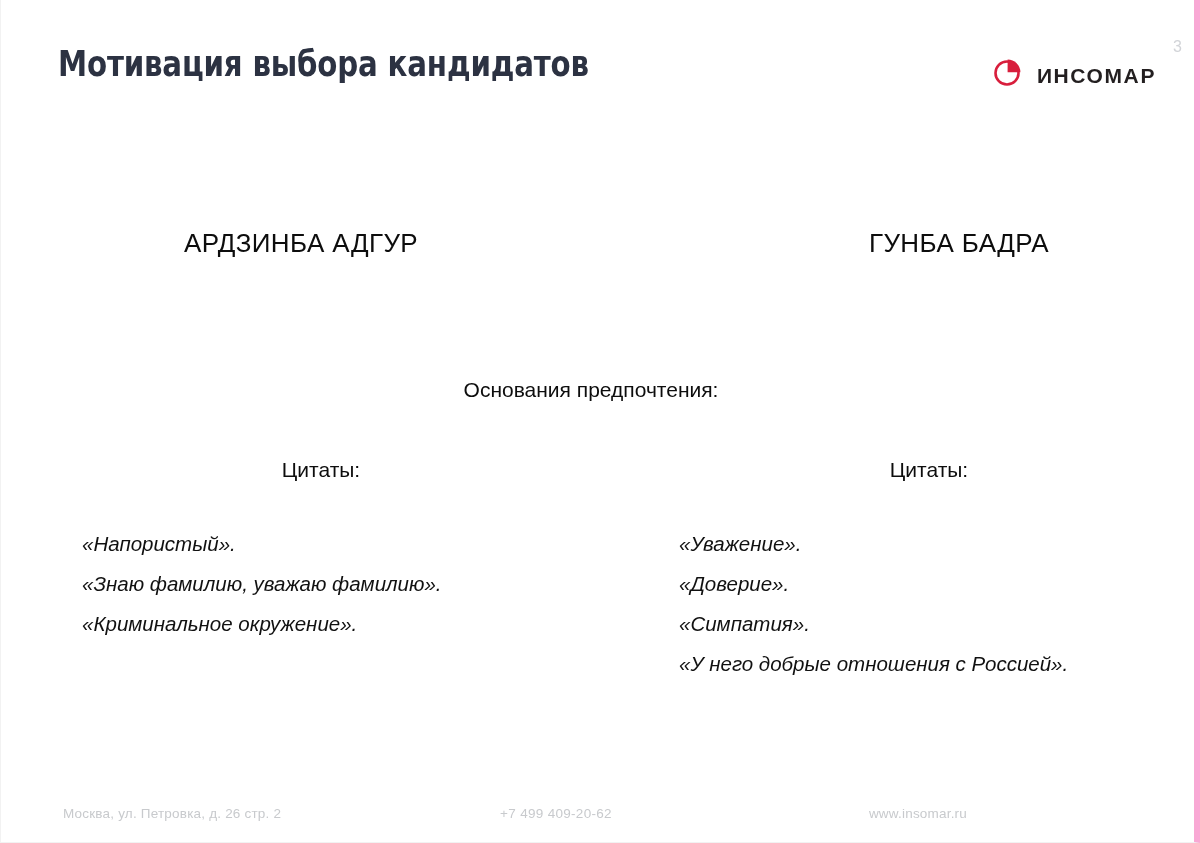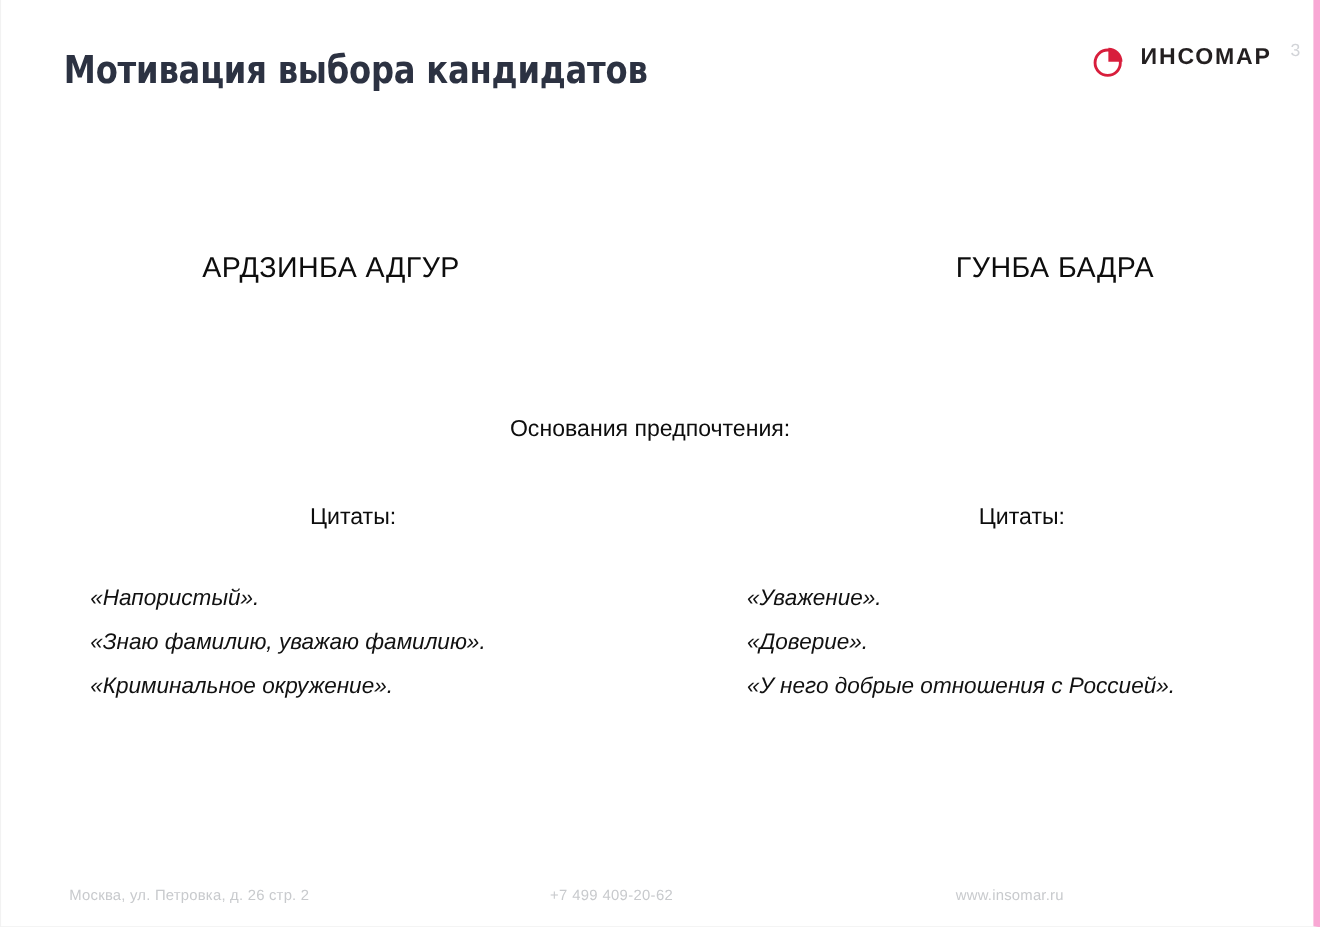--- a/index.html
+++ b/index.html
@@ -33,23 +33,23 @@
     color: #2c3242;
     white-space: nowrap;
     transform: scaleX(0.93);
     transform-origin: left center;
     line-height: 1.1;
   }
 
   .logo-block {
     position: absolute;
     right: 38px;
-    top: 40px;
+    top: 56px;
     display: flex;
-    align-items: flex-start;
+    align-items: flex-end;
     gap: 13px;
   }
   .logo-mark {
     width: 32px;
     height: 32px;
     display: block;
     flex: 0 0 auto;
   }
   .logo-word {
     font-family: "Liberation Sans", sans-serif;
@@ -168,20 +168,21 @@
 
   <ul class="quote-list left">
     <li class="quote-item">«Напористый».</li>
     <li class="quote-item">«Знаю фамилию, уважаю фамилию».</li>
     <li class="quote-item">«Криминальное окружение».</li>
   </ul>
 
   <ul class="quote-list right">
     <li class="quote-item">«Уважение».</li>
     <li class="quote-item">«Доверие».</li>
+    <li class="quote-item">«Симпатия».</li>
     <li class="quote-item">«У него добрые отношения с Россией».</li>
   </ul>
 
   <div class="footer">
     <span class="addr">Москва, ул. Петровка, д. 26 стр. 2</span>
     <span class="tel">+7 499 409-20-62</span>
     <span class="site">www.insomar.ru</span>
   </div>
 
 </div>

